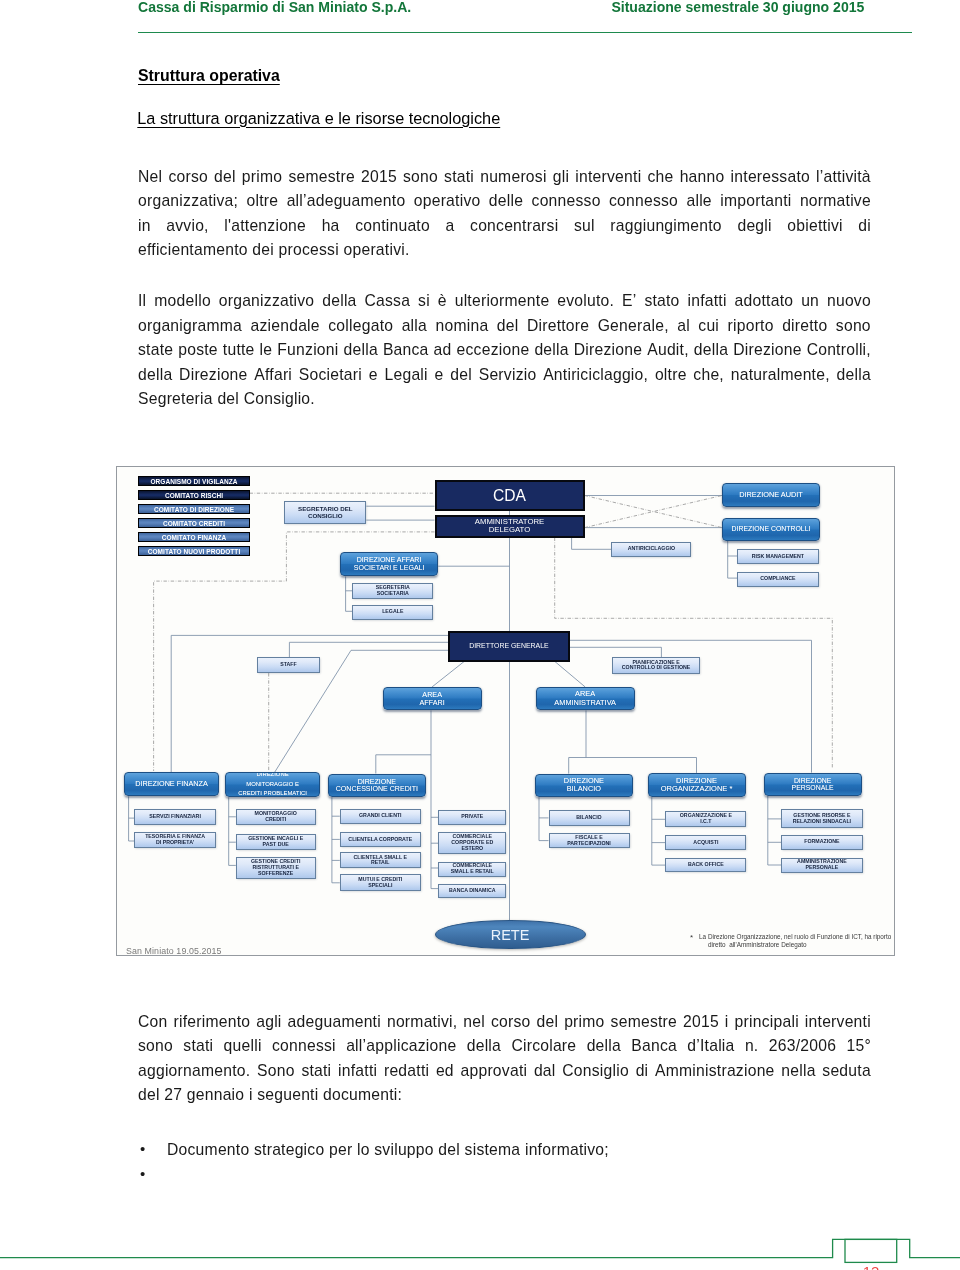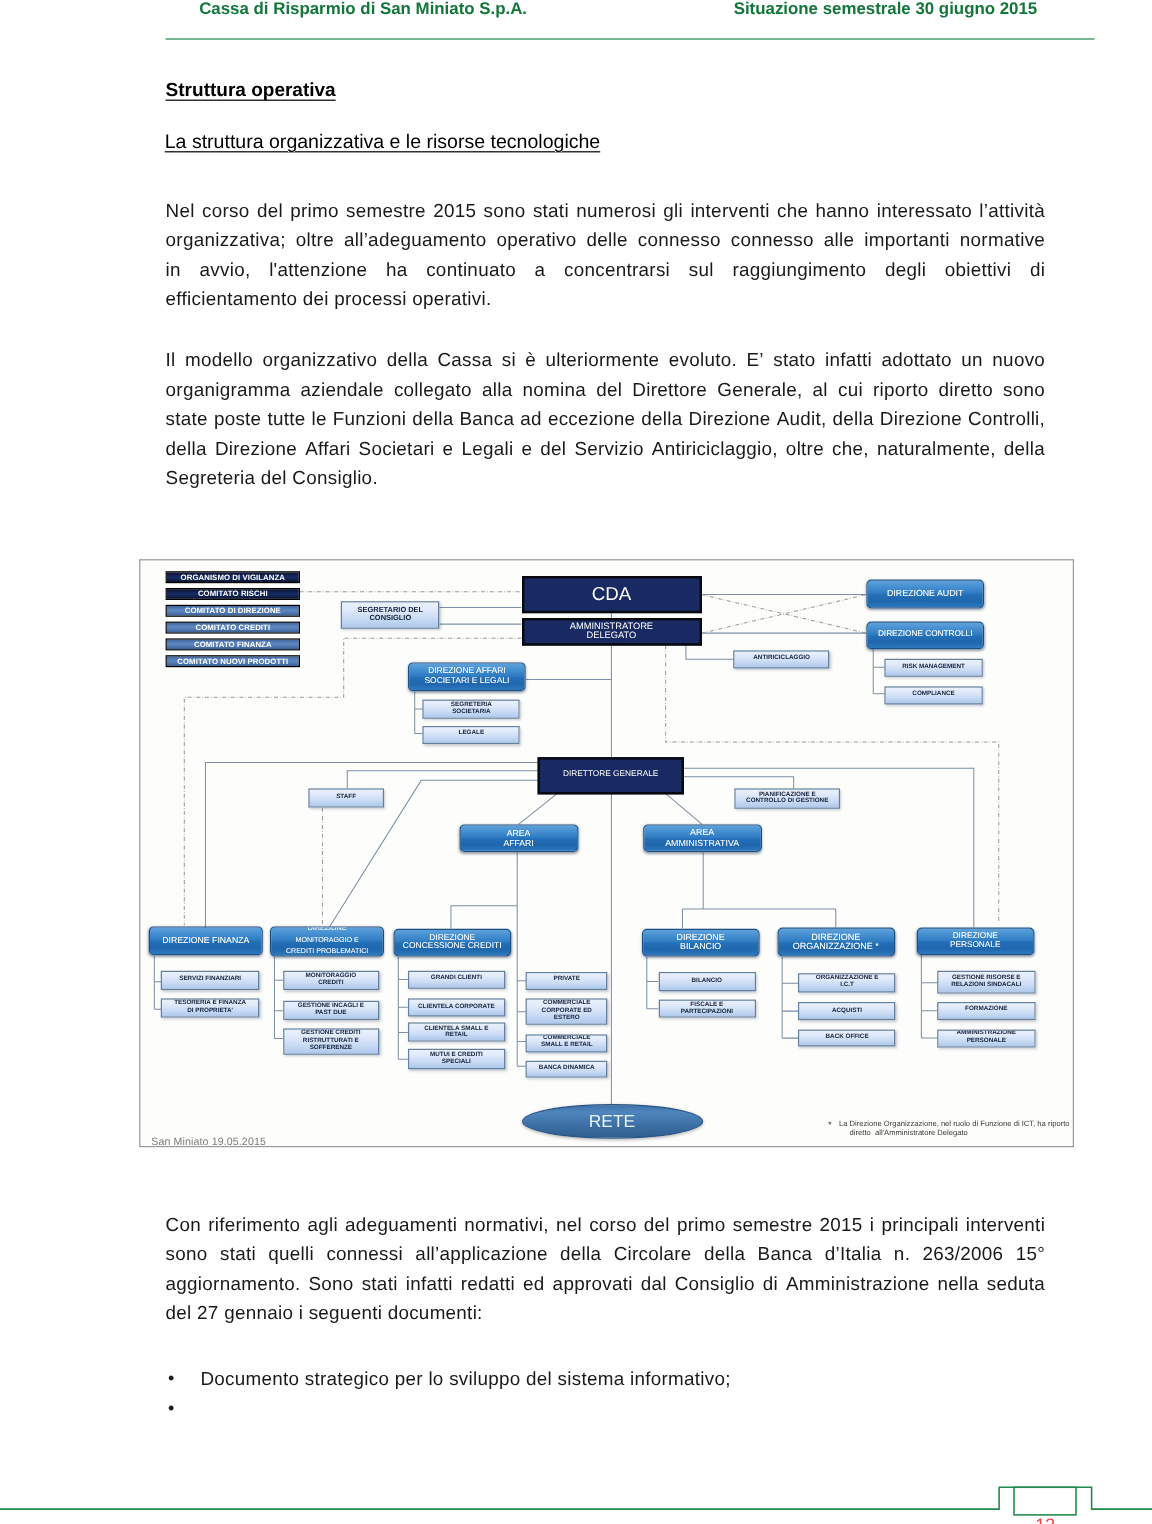--- a/index.html
+++ b/index.html
@@ -2,21 +2,21 @@
 <html><head>
 <meta charset="utf-8">
 <title>Situazione semestrale 30 giugno 2015</title>
 <style>
   html,body{margin:0;padding:0;background:#fff;}
   body{width:960px;height:1270px;font-family:"Liberation Sans",sans-serif;}
   .page{position:relative;width:960px;height:1270px;overflow:hidden;background:#fff;}
 
   
   .hdr{position:absolute;top:-3px;left:138px;width:774px;height:22px;}
-  .hdr-l{position:absolute;left:0;top:2px;font-size:14.05px;font-weight:bold;color:#13763a;white-space:nowrap;margin-left:28px;}
+  .hdr-l{position:absolute;left:0;top:2px;font-size:14.05px;font-weight:bold;color:#13763a;white-space:nowrap;}
   .hdr-r{position:absolute;left:473.4px;top:2px;font-size:14.05px;font-weight:bold;color:#13763a;white-space:nowrap;}
   .hdr-rule{position:absolute;left:138px;top:32.1px;width:774px;height:0;border-top:1.7px solid #1e8a4e;}
   .h-title{position:absolute;left:138px;top:66.8px;font-size:15.85px;font-weight:bold;color:#000;
            text-decoration:underline;text-decoration-thickness:1.4px;text-underline-offset:3px;white-space:nowrap;}
   .h-sub{position:absolute;left:137.3px;top:108.5px;font-size:16.3px;color:#000;
          text-decoration:underline;text-decoration-thickness:1.4px;text-underline-offset:3px;white-space:nowrap;}
 
   p.para{position:absolute;left:138px;width:733px;margin:0;font-size:15.7px;letter-spacing:.24px;
          line-height:24.5px;color:#1a1a1a;}
   p.para .ln{display:flex;width:733px;height:24.5px;align-items:baseline;white-space:pre;}

